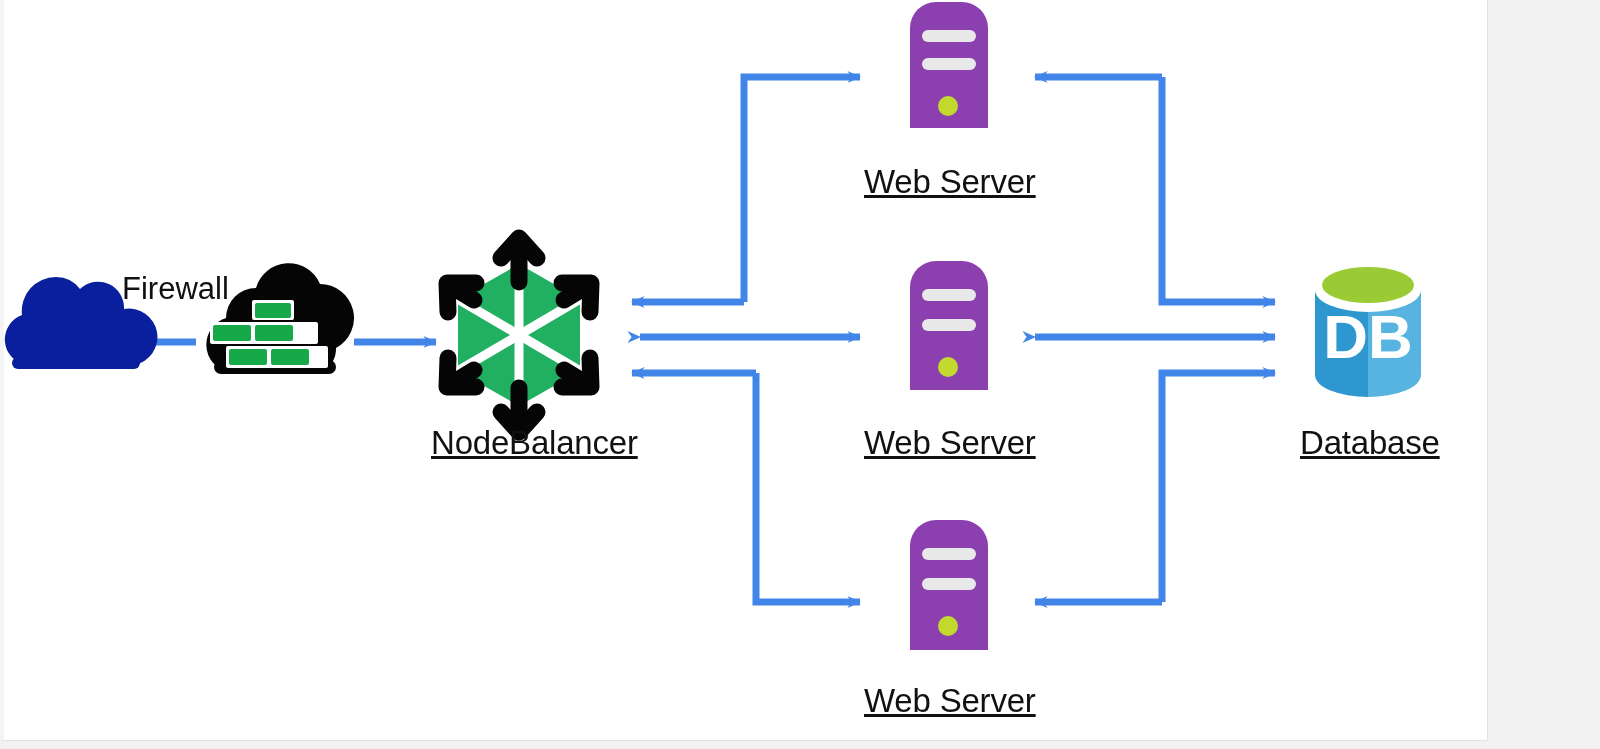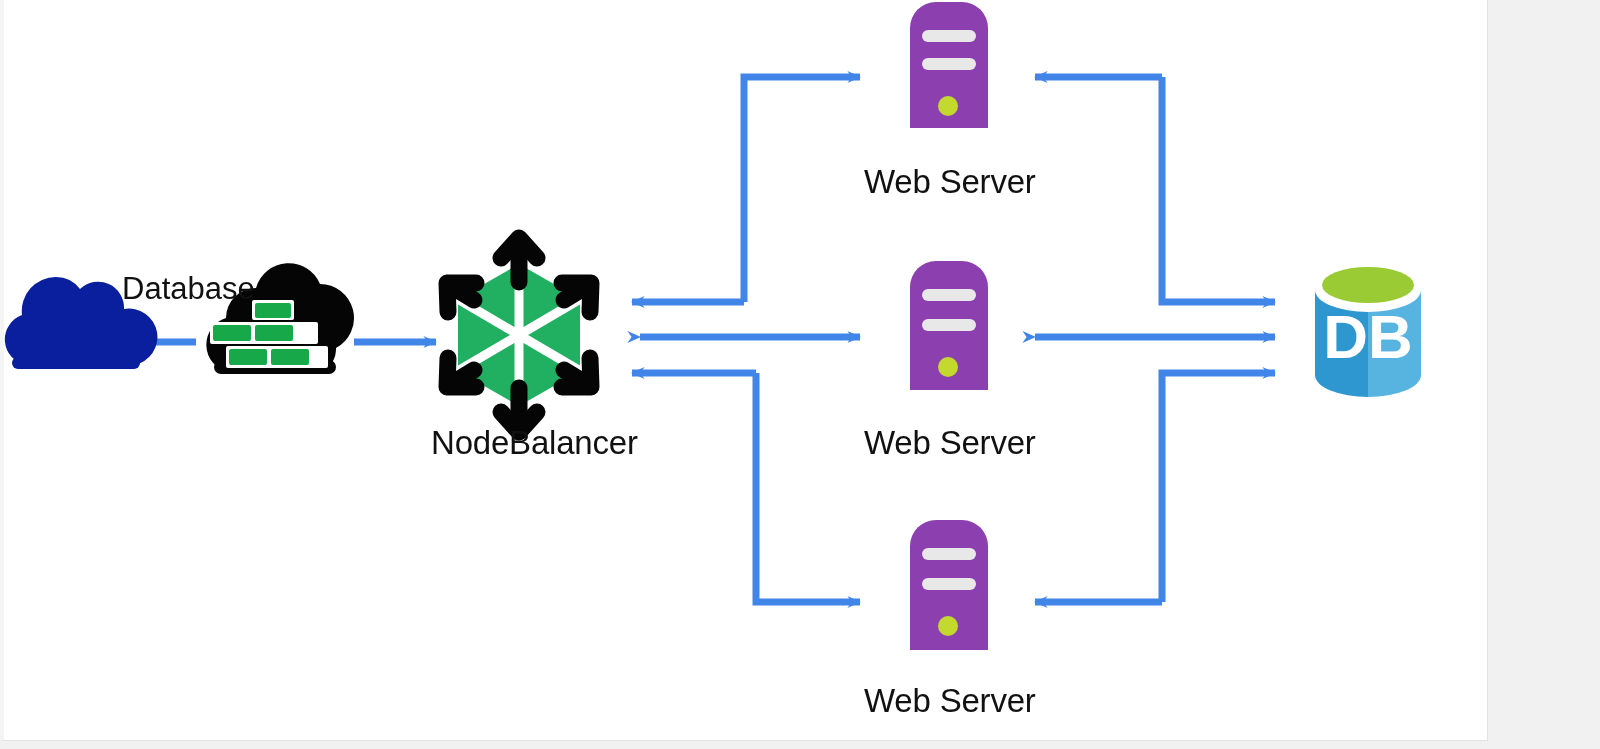--- a/index.html
+++ b/index.html
@@ -38,20 +38,21 @@
   }
   .node-label {
     position: absolute;
     color: #111111;
     font-family: "Liberation Sans", sans-serif;
     font-size: 33px;
     font-weight: 400;
     white-space: nowrap;
     text-align: center;
     letter-spacing: -0.2px;
+    text-decoration: underline;
   }
   .traffic-label {
     position: absolute;
     color: #111111;
     font-family: "Liberation Sans", sans-serif;
     font-size: 31px;
     white-space: nowrap;
   }
 </style>
 </head>
@@ -219,26 +220,27 @@
           Z"></path>
 
         <ellipse cx="1364" cy="290" rx="53" ry="22" fill="#ffffff"></ellipse>
 
         <ellipse cx="1364" cy="285" rx="46" ry="18" fill="#9acb35"></ellipse>
 
         <text x="1364" y="358" text-anchor="middle" font-family="Liberation Sans, sans-serif" font-size="62" font-weight="bold" fill="#ffffff">DB</text>
       </g>
     </svg>
 
-    <div class="traffic-label" style="left:118px; top:271px;">Database</div>
+    <div class="traffic-label" style="left:118px; top:271px;">Firewall</div>
 
 
     <div class="node-label" style="left:418px; top:424px;margin-left:9px;">NodeBalancer</div>
 
     <div class="node-label" style="left:860px; top:163px;">Web Server</div>
 
     <div class="node-label" style="left:860px; top:424px;">Web Server</div>
 
     <div class="node-label" style="left:860px; top:682px;">Web Server</div>
 
+    <div class="node-label" style="left:1296px; top:424px;">Database</div>
 
   </div>
 </div>
 
 </body></html>

